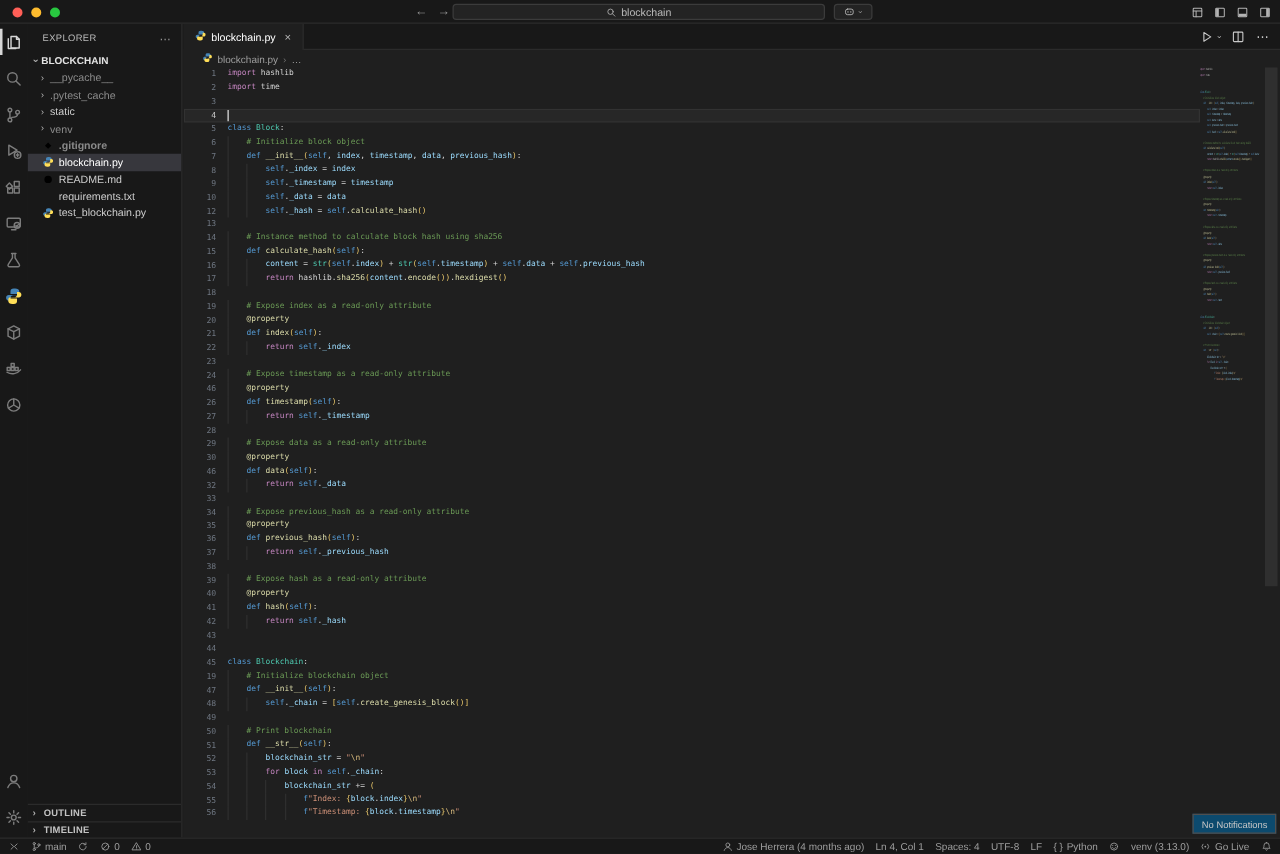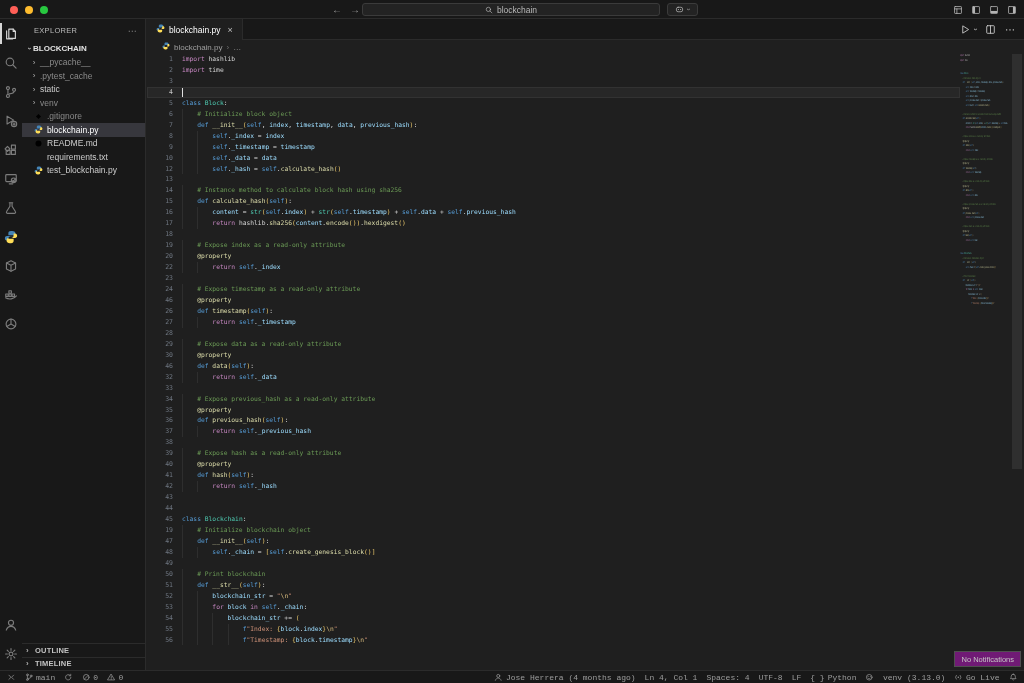--- a/index.html
+++ b/index.html
@@ -70,27 +70,27 @@
   .tk-var{color:#9cdcfe}.tk-cmt{color:#6a9955}.tk-str{color:#ce9178}.tk-esc{color:#d7ba7d}
   .tk-brk{color:#e8c66a}.tk-txt{color:#d4d4d4}.tk-self{color:#569cd6}
 
   .minimap { position:absolute; top:35px; right:16px; width:48px; bottom:0; overflow:hidden; }
   .mm-inner { transform:scaleX(0.45); transform-origin:top left; width:110px; }
   .mm-line { height:4.5px; line-height:4.5px; white-space:pre; font-family:"DejaVu Sans Mono",monospace; font-size:2.6px; opacity:.9; overflow:hidden; }
   .scrollbar { position:absolute; top:35px; right:0; width:14px; bottom:0; }
   .scroll-thumb { position:absolute; top:0; left:2px; right:2px; height:415px; background:rgba(121,121,121,0.18); }
 
   
-  .statusbar { position:absolute; bottom:0; left:0; right:0; height:13px; background:#181818; border-top:1px solid #2b2b2b; display:flex; align-items:center; justify-content:space-between; padding:0 7px; font-size:8px; color:#9d9d9d; z-index:6;font-family:Liberation Mono, monospace; }
+  .statusbar { position:absolute; bottom:0; left:0; right:0; height:13px; background:#181818; border-top:1px solid #2b2b2b; display:flex; align-items:center; justify-content:space-between; padding:0 7px; font-size:8px; color:#9d9d9d; z-index:6; }
   .sb-group { display:flex; align-items:center; gap:9px; height:100%; }
   .sb-item { display:flex; align-items:center; gap:3px; height:100%; white-space:nowrap; }
   .sb-item .icon svg { width:8.5px; height:8.5px; }
   .sb-item .icon.txt { font-size:8px; }
 
-  .tooltip { position:absolute; right:3px; bottom:16px; background:#701a75; border:1px solid #4f4f4f; color:#c5c5c5; font-size:7.5px; padding:2.5px 6px; z-index:7; }
+  .tooltip { position:absolute; right:3px; bottom:16px; background:#0c4a6e; border:1px solid #4f4f4f; color:#c5c5c5; font-size:7.5px; padding:2.5px 6px; z-index:7; }
 
   .icon { display:inline-flex; align-items:center; justify-content:center; }
   .icon svg { fill:none; stroke:currentColor; stroke-width:1.3; stroke-linecap:round; stroke-linejoin:round; }
 </style>
 <style>.tk-kw{color:#569cd6}.tk-ctrl{color:#c586c0}.tk-cls{color:#4ec9b0}.tk-fn{color:#dcdcaa}.tk-var{color:#9cdcfe}.tk-cmt{color:#6a9955}.tk-str{color:#ce9178}.tk-esc{color:#d7ba7d}.tk-brk{color:#e8c66a}.tk-txt{color:#d4d4d4}.tk-self{color:#569cd6}</style></head>
 <body>
 
 <div class="titlebar">
   <div class="traffic">
     <span class="tl red"></span>
@@ -287,21 +287,21 @@
         <span style="margin-left:2px">.pytest_cache</span>
       </div>
       <div class="tree-row " style="padding-left: 8px;">
         <span class="chev">›</span>
         <span style="margin-left:2px">static</span>
       </div>
       <div class="tree-row dim" style="padding-left: 8px;">
         <span class="chev">›</span>
         <span style="margin-left:2px">venv</span>
       </div>
-      <div class="tree-row dim" style="padding-left: 12px;">
+      <div class="tree-row dim" style="padding-left: 12px; font-weight: bold;">
         <span class="ficon">
           <svg viewBox="0 0 16 16" style="color:#8a8a8a">
             <rect x="4.8" y="4.8" width="6.4" height="6.4" transform="rotate(45 8 8)"></rect>
           </svg>
         </span>
         <span>.gitignore</span>
       </div>
       <div class="tree-row selected " style="padding-left: 12px;">
         <span class="ficon">
           <svg viewBox="0 0 16 16">
@@ -398,20 +398,21 @@
       <div class="line"><span class="ln">10</span><span class="tk-txt">        </span><span class="tk-self">self</span><span class="tk-txt">.</span><span class="tk-var">_data</span><span class="tk-txt"> = </span><span class="tk-var">data</span><span class="guide" style="left: 35px;"></span><span class="guide" style="left: 50.172px;"></span></div>
       <div class="line"><span class="ln">12</span><span class="tk-txt">        </span><span class="tk-self">self</span><span class="tk-txt">.</span><span class="tk-var">_hash</span><span class="tk-txt"> = </span><span class="tk-self">self</span><span class="tk-txt">.</span><span class="tk-fn">calculate_hash</span><span class="tk-brk">()</span><span class="guide" style="left: 35px;"></span><span class="guide" style="left: 50.172px;"></span></div>
       <div class="line"><span class="ln">13</span></div>
       <div class="line"><span class="ln">14</span><span class="tk-cmt">    # Instance method to calculate block hash using sha256</span><span class="guide" style="left: 35px;"></span></div>
       <div class="line"><span class="ln">15</span><span class="tk-txt">    </span><span class="tk-kw">def</span><span class="tk-txt"> </span><span class="tk-fn">calculate_hash</span><span class="tk-brk">(</span><span class="tk-self">self</span><span class="tk-brk">)</span><span class="tk-txt">:</span><span class="guide" style="left: 35px;"></span></div>
       <div class="line"><span class="ln">16</span><span class="tk-txt">        </span><span class="tk-var">content</span><span class="tk-txt"> = </span><span class="tk-cls">str</span><span class="tk-brk">(</span><span class="tk-self">self</span><span class="tk-txt">.</span><span class="tk-var">index</span><span class="tk-brk">)</span><span class="tk-txt"> + </span><span class="tk-cls">str</span><span class="tk-brk">(</span><span class="tk-self">self</span><span class="tk-txt">.</span><span class="tk-var">timestamp</span><span class="tk-brk">)</span><span class="tk-txt"> + </span><span class="tk-self">self</span><span class="tk-txt">.</span><span class="tk-var">data</span><span class="tk-txt"> + </span><span class="tk-self">self</span><span class="tk-txt">.</span><span class="tk-var">previous_hash</span><span class="guide" style="left: 35px;"></span><span class="guide" style="left: 50.172px;"></span></div>
       <div class="line"><span class="ln">17</span><span class="tk-txt">        </span><span class="tk-ctrl">return</span><span class="tk-txt"> hashlib.</span><span class="tk-fn">sha256</span><span class="tk-brk">(</span><span class="tk-var">content</span><span class="tk-txt">.</span><span class="tk-fn">encode</span><span class="tk-brk">())</span><span class="tk-txt">.</span><span class="tk-fn">hexdigest</span><span class="tk-brk">()</span><span class="guide" style="left: 35px;"></span><span class="guide" style="left: 50.172px;"></span></div>
       <div class="line"><span class="ln">18</span></div>
       <div class="line"><span class="ln">19</span><span class="tk-cmt">    # Expose index as a read-only attribute</span><span class="guide" style="left: 35px;"></span></div>
       <div class="line"><span class="ln">20</span><span class="tk-txt">    </span><span class="tk-fn">@property</span><span class="guide" style="left: 35px;"></span></div>
+      <div class="line"><span class="ln">21</span><span class="tk-txt">    </span><span class="tk-kw">def</span><span class="tk-txt"> </span><span class="tk-fn">index</span><span class="tk-brk">(</span><span class="tk-self">self</span><span class="tk-brk">)</span><span class="tk-txt">:</span><span class="guide" style="left: 35px;"></span></div>
       <div class="line"><span class="ln">22</span><span class="tk-txt">        </span><span class="tk-ctrl">return</span><span class="tk-txt"> </span><span class="tk-self">self</span><span class="tk-txt">.</span><span class="tk-var">_index</span><span class="guide" style="left: 35px;"></span><span class="guide" style="left: 50.172px;"></span></div>
       <div class="line"><span class="ln">23</span></div>
       <div class="line"><span class="ln">24</span><span class="tk-cmt">    # Expose timestamp as a read-only attribute</span><span class="guide" style="left: 35px;"></span></div>
       <div class="line"><span class="ln">46</span><span class="tk-txt">    </span><span class="tk-fn">@property</span><span class="guide" style="left: 35px;"></span></div>
       <div class="line"><span class="ln">26</span><span class="tk-txt">    </span><span class="tk-kw">def</span><span class="tk-txt"> </span><span class="tk-fn">timestamp</span><span class="tk-brk">(</span><span class="tk-self">self</span><span class="tk-brk">)</span><span class="tk-txt">:</span><span class="guide" style="left: 35px;"></span></div>
       <div class="line"><span class="ln">27</span><span class="tk-txt">        </span><span class="tk-ctrl">return</span><span class="tk-txt"> </span><span class="tk-self">self</span><span class="tk-txt">.</span><span class="tk-var">_timestamp</span><span class="guide" style="left: 35px;"></span><span class="guide" style="left: 50.172px;"></span></div>
       <div class="line"><span class="ln">28</span></div>
       <div class="line"><span class="ln">29</span><span class="tk-cmt">    # Expose data as a read-only attribute</span><span class="guide" style="left: 35px;"></span></div>
       <div class="line"><span class="ln">30</span><span class="tk-txt">    </span><span class="tk-fn">@property</span><span class="guide" style="left: 35px;"></span></div>
       <div class="line"><span class="ln">46</span><span class="tk-txt">    </span><span class="tk-kw">def</span><span class="tk-txt"> </span><span class="tk-fn">data</span><span class="tk-brk">(</span><span class="tk-self">self</span><span class="tk-brk">)</span><span class="tk-txt">:</span><span class="guide" style="left: 35px;"></span></div>

